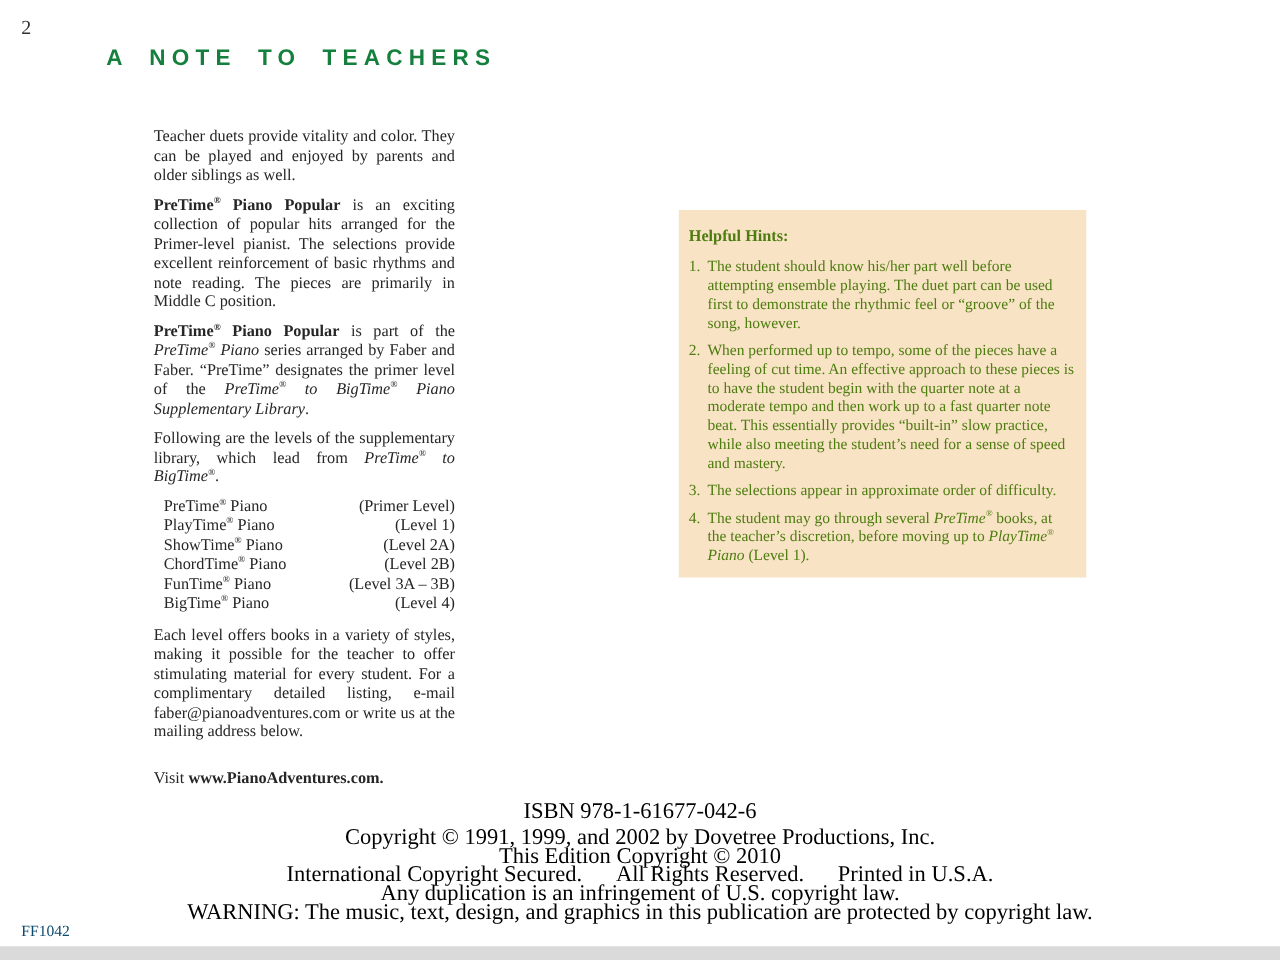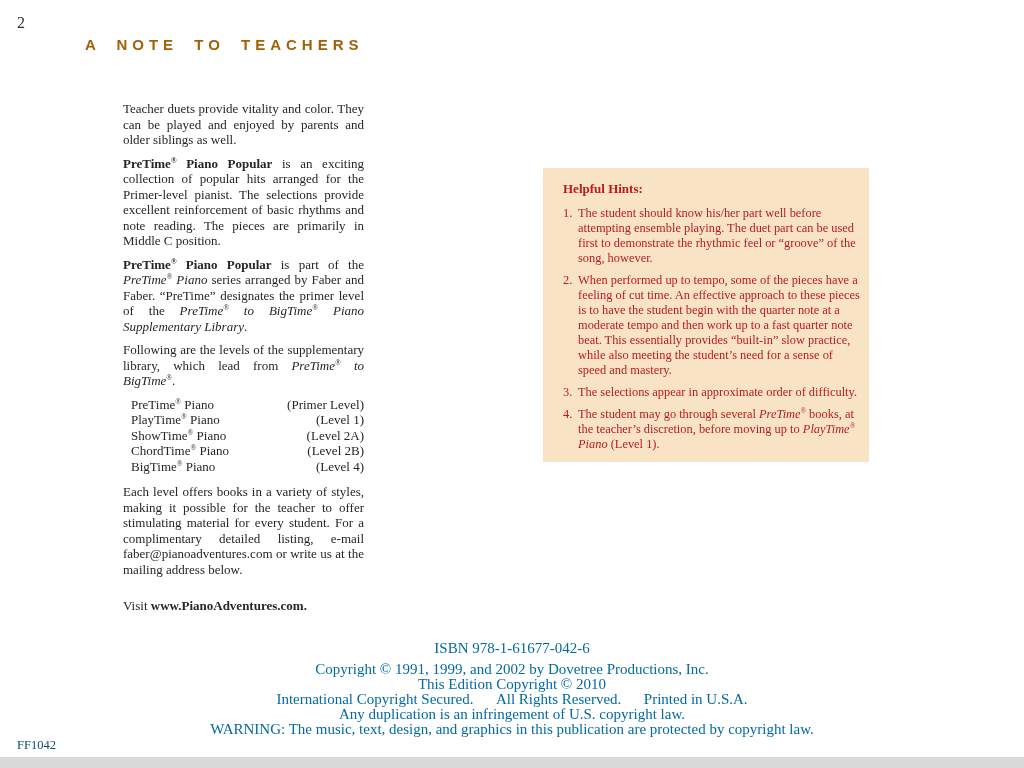--- a/index.html
+++ b/index.html
@@ -7,47 +7,47 @@
     width:1024px;height:768px;position:relative;overflow:hidden;
     background:#ffffff;color:#262626;
     font-family:"Liberation Serif", serif;
   }
   .page-number{
     position:absolute;left:17px;top:14px;font-size:16px;color:#333;
   }
   .page-title{
     position:absolute;left:85px;top:36px;
     font-family:"Liberation Sans", sans-serif;
-    font-weight:bold;font-size:15px;letter-spacing:5px;word-spacing:7px;
-    color:#a16207;
+    font-weight:bold;font-size:18px;letter-spacing:5px;word-spacing:7px;
+    color:#15803d;
   }
   .left-col{
     position:absolute;left:123px;top:101px;width:241px;
     font-size:13px;line-height:15.5px;
   }
   .left-col p{
     margin:0 0 8px 0;text-align:justify;
   }
   .left-col p.last-para{margin-top:21px;}
   .levels-list{margin:2px 0 10px 0;padding-left:8px;}
   .level-row{
     display:flex;justify-content:space-between;line-height:15.5px;
   }
   .hints-box{
     position:absolute;left:543px;top:168px;width:326px;height:294px;
-    box-sizing:border-box;padding:13px 9px 10px 20px;
-    font-size:12.4px;line-height:15px;color:#b91c1c;
+    box-sizing:border-box;padding:13px 9px 10px 8px;
+    font-size:12.4px;line-height:15px;color:#4d7c0f;
   }
   .hints-title{font-weight:bold;font-size:13px;margin:0 0 10px 0;}
   .hint{display:flex;margin:0 0 7px 0;}
   .hint-num{flex:none;width:15px;}
   .hint-body{flex:1;}
   .footer-block{
     position:absolute;left:0;top:641px;width:1024px;text-align:center;
-    font-size:15px;line-height:15px;color:#0369a1;
+    font-size:18px;line-height:15px;color:#000000;
   }
   .footer-line{white-space:pre-wrap;}
   .footer-line.isbn{margin-bottom:6px;}
   .plate-number{
     position:absolute;left:17px;top:738px;font-size:12.5px;color:#0c4a6e;
   }
   .bottom-strip{
     position:absolute;left:0;bottom:0;width:1024px;height:11px;background:#dadada;
   }
   sup.reg{font-size:0.58em;vertical-align:super;line-height:0;}
@@ -74,20 +74,24 @@
       <span><span>PlayTime</span><sup class="reg">®</sup><span> Piano</span></span>
       <span>(Level 1)</span>
     </div>
     <div class="level-row">
       <span><span>ShowTime</span><sup class="reg">®</sup><span> Piano</span></span>
       <span>(Level 2A)</span>
     </div>
     <div class="level-row">
       <span><span>ChordTime</span><sup class="reg">®</sup><span> Piano</span></span>
       <span>(Level 2B)</span>
+    </div>
+    <div class="level-row">
+      <span><span>FunTime</span><sup class="reg">®</sup><span> Piano</span></span>
+      <span>(Level 3A – 3B)</span>
     </div>
     <div class="level-row">
       <span><span>BigTime</span><sup class="reg">®</sup><span> Piano</span></span>
       <span>(Level 4)</span>
     </div>
   </div>
 
   <p><span>Each level offers books in a variety of styles, making it possible for the teacher to offer stimulating material for every student. For a complimentary detailed listing, e-mail faber@pianoadventures.com or write us at the mailing address below.</span></p>
   <p class="last-para"><span>Visit </span><span style="font-weight: bold;">www.PianoAdventures.com.</span></p>
 </div>

